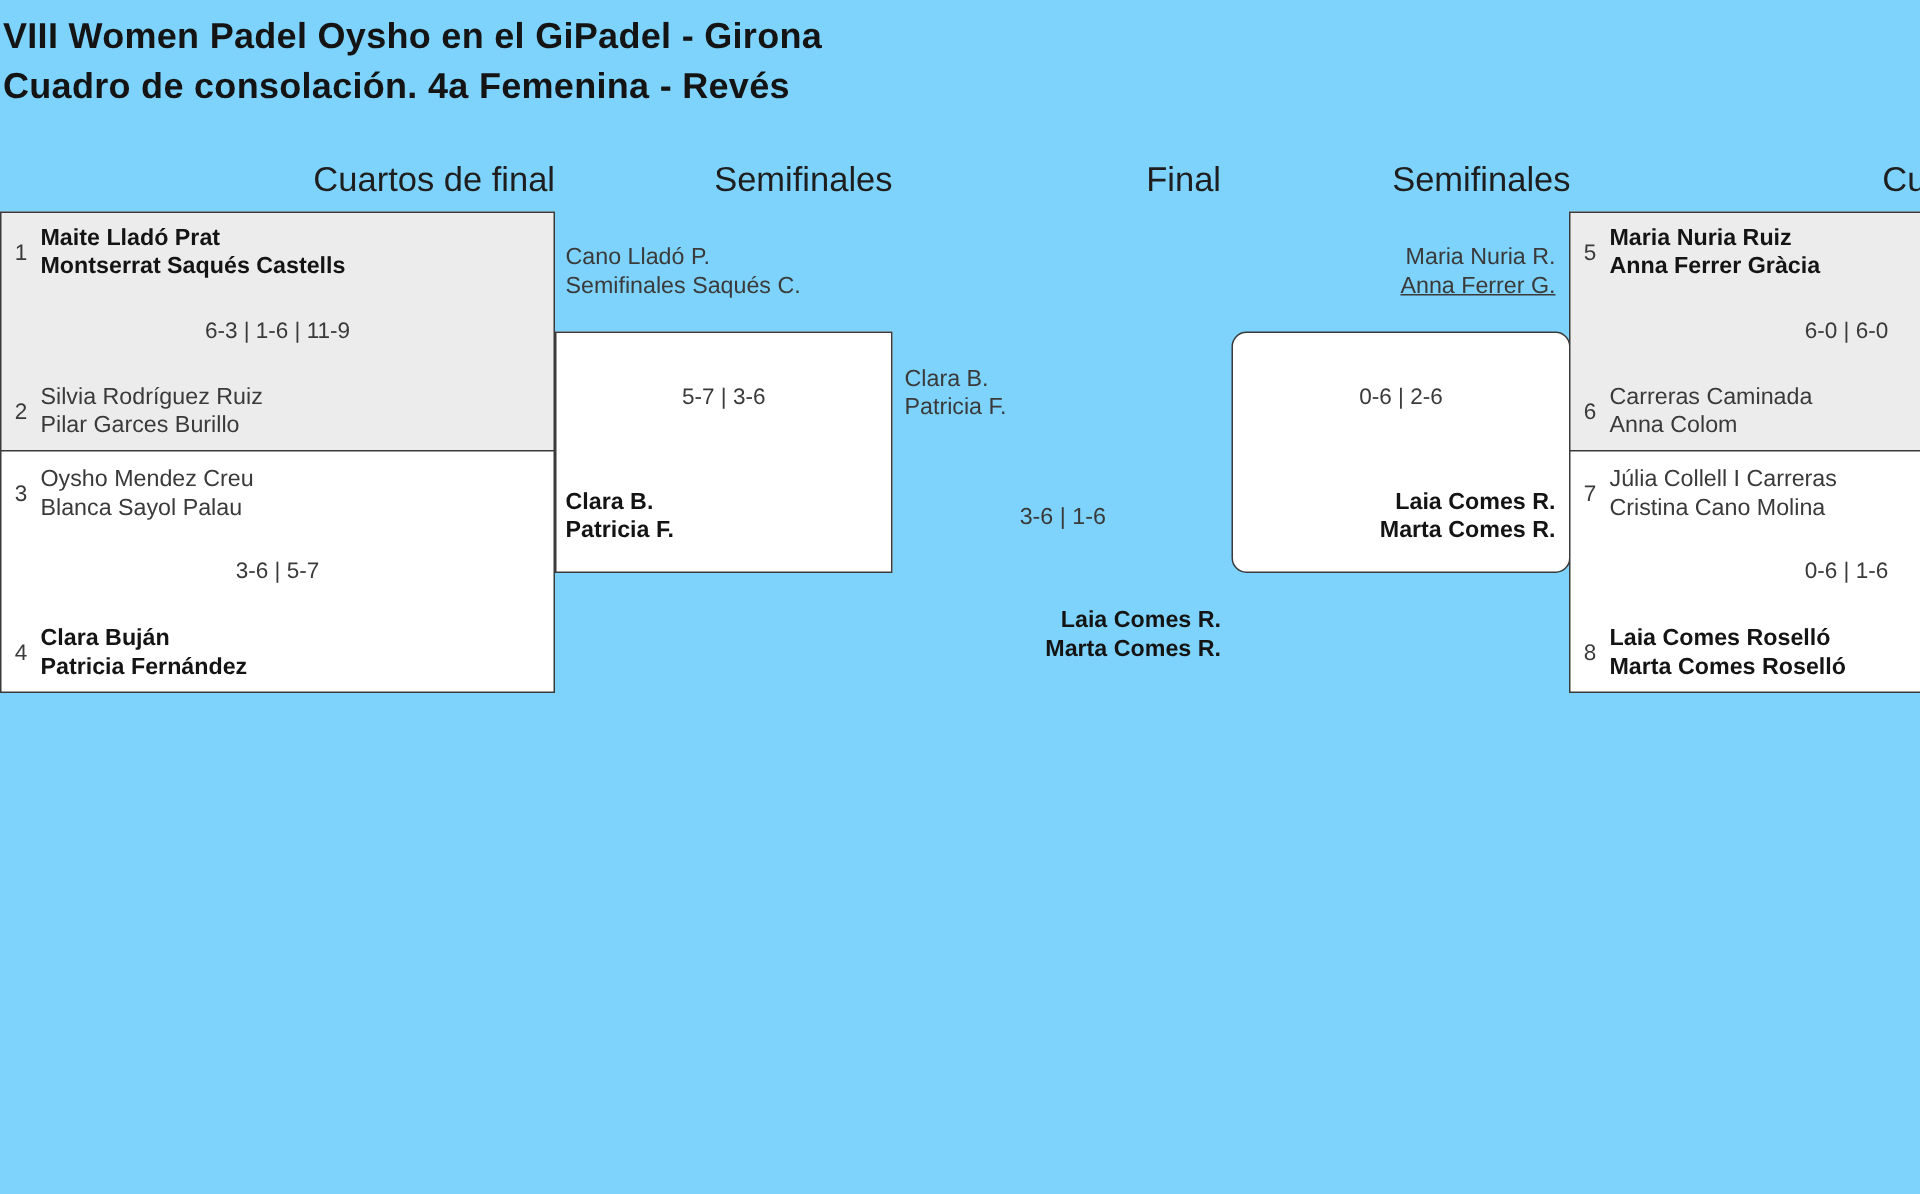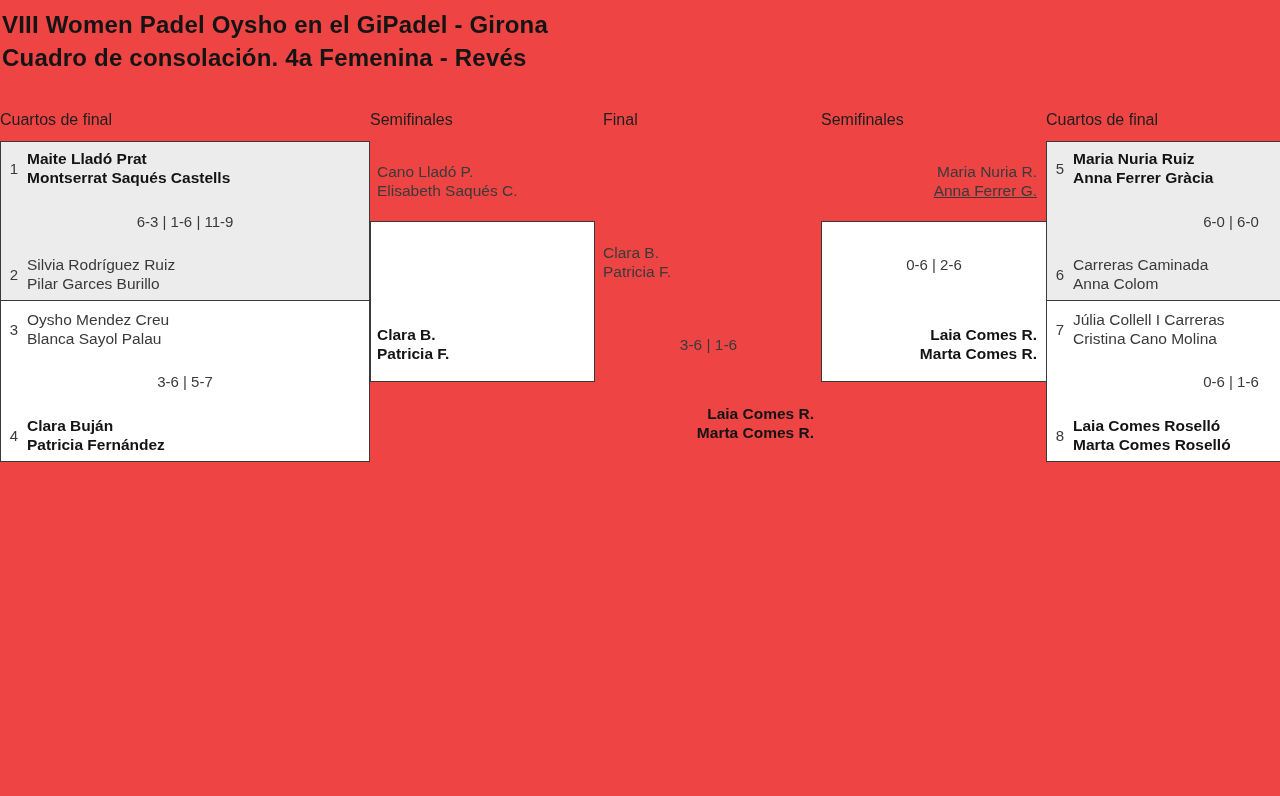--- a/index.html
+++ b/index.html
@@ -5,30 +5,30 @@
   html, body {
     margin: 0; padding: 0;
     width: 1280px; height: 796px;
     overflow: hidden;
     background: #ffffff;
     font-family: "Liberation Sans", "DejaVu Sans", sans-serif;
   }
   #canvas {
     position: relative;
     width: 1280px; height: 796px;
-    background: #ef4444;
+    background: #7dd3fc;
   }
   .title-block { position: absolute; left: 2px; top: 8px; }
   .title-line {
     font-size: 24px; font-weight: 700; line-height: 33px;
     color: #141414; letter-spacing: 0.2px; white-space: nowrap;
   }
   .round-label {
     position: absolute; top: 110px;
-    text-align: left; font-size: 16px; line-height: 19px;
+    text-align: right; font-size: 23px; line-height: 19px;
     color: #1e1e1e; white-space: nowrap;
   }
   .box {
     position: absolute; box-sizing: border-box;
     border: 1px solid var(--border-col, #3a3a3a);
     background: #ffffff;
   }
   .box.seeded { background: var(--seeded-fill, #ececec); }
   .trow {
     position: absolute; left: 6px;
@@ -103,24 +103,25 @@
       <span class="seed">4</span>
       <span class="names">
         <span class="p winner">Clara Buján</span>
         <span class="p winner">Patricia Fernández</span>
       </span>
     </div>
   </div>
 
   <div class="ft" style="left:377px; top:162px;">
     <span class="p">Cano Lladó P.</span>
-    <span class="p" style="display:block;">Elisabeth Saqués C.</span>
+    <span class="p" style="display:block;">Semifinales Saqués C.</span>
   </div>
 
   <div class="box" style="left:370px; top:221px; width:225px; height:161px;">
+    <div class="score" style="top:33px;">5-7 | 3-6</div>
     <div class="ft" style="left:6px; top:103px;">
       <span class="p winner" style="display:block;">Clara B.</span>
       <span class="p winner" style="display:block;">Patricia F.</span>
     </div>
   </div>
 
   <div class="ft" style="left:603px; top:243px;">
     <span class="p" style="display:block;">Clara B.</span>
     <span class="p" style="display:block;">Patricia F.</span>
   </div>
@@ -130,21 +131,21 @@
   <div class="ft right" style="left:603px; top:404px; width:211px;">
     <span class="p winner" style="display:block;">Laia Comes R.</span>
     <span class="p winner" style="display:block;">Marta Comes R.</span>
   </div>
 
   <div class="ft right" style="left:821px; top:162px; width:216px;">
     <span class="p" style="display:block;">Maria Nuria R.</span>
     <span class="p" style="display:block;text-decoration:underline;">Anna Ferrer G.</span>
   </div>
 
-  <div class="box" style="left:821px; top:221px; width:226px; height:161px;">
+  <div class="box" style="left:821px; top:221px; width:226px; height:161px;border-radius:10px;">
     <div class="score" style="top:33px;">0-6 | 2-6</div>
     <div class="ft right" style="right:9px; top:103px;">
       <span class="p winner" style="display:block;">Laia Comes R.</span>
       <span class="p winner" style="display:block;">Marta Comes R.</span>
     </div>
   </div>
 
   <div class="box seeded" style="left:1046px; top:141px; width:370px; height:160px;">
     <div class="trow top">
       <span class="seed">5</span>

